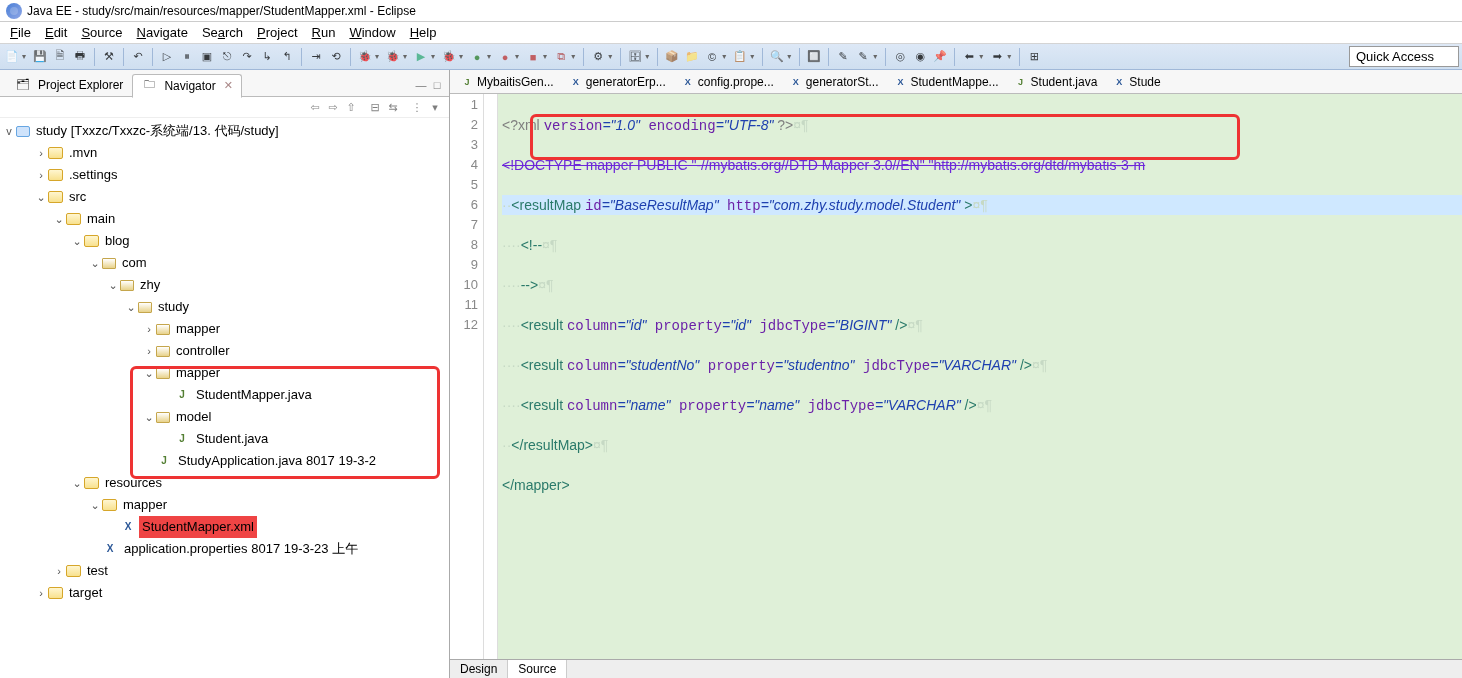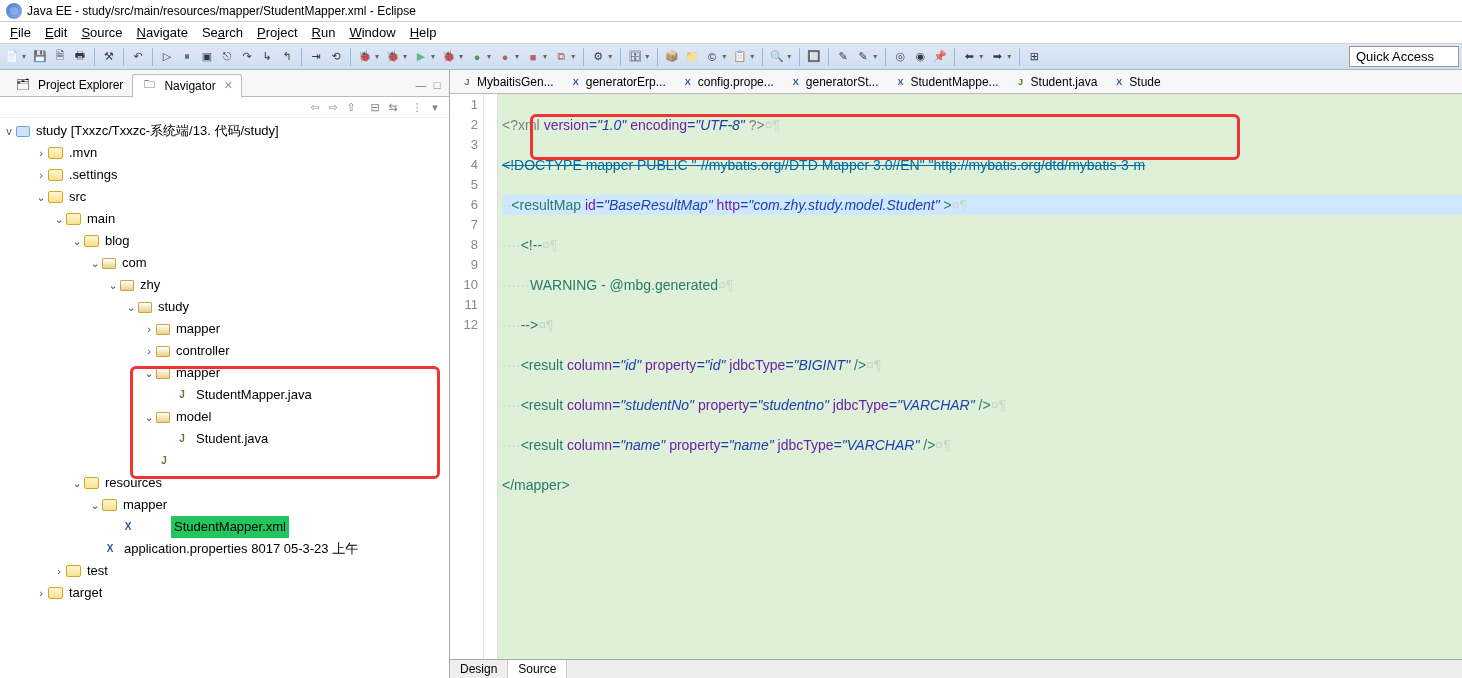--- a/index.html
+++ b/index.html
@@ -28,21 +28,21 @@
 .vt-close { font-size:11px; color:#a88; margin-left:4px; cursor:pointer;}
 .vt-spacer { flex:1; }
 .mini-btns { display:flex; gap:2px; padding-right:5px; }
 .mini-btn { width:14px; height:14px; opacity:.55; font-size:11px; display:flex; align-items:center; justify-content:center; cursor:default;}
 
 .tree-toolbar { display:flex; gap:2px; padding:3px 6px; justify-content:flex-end; border-bottom:1px solid #eee;}
 .tt-btn { width:16px; height:14px; opacity:.5; font-size:11px; display:flex; align-items:center; justify-content:center;}
 
 .tree { flex:1; overflow:auto; padding:2px 0 2px 2px; font-size:13px; line-height:22px; position:relative;}
 .tree-row { display:flex; align-items:center; white-space:nowrap; height:22px; }
-.tree-row.selected .label{ background:#22c55e;margin-left:32px; }
+.tree-row.selected .label{ background:#ef4444; }
 .tw { width:14px; text-align:center; color:#555; font-size:11px; cursor:default; flex-shrink:0; }
 .ico { width:16px; height:16px; margin-right:3px; flex-shrink:0; display:inline-flex; align-items:center; justify-content:center; font-size:11px;}
 .ico.fld { border:1px solid #d6a62a; background:linear-gradient(#fff6d0,#f8e18e); border-radius:2px; width:15px; height:12px;}
 .ico.pkg { background:linear-gradient(#fff,#e8d28a); border:1px solid #c5a64c; border-radius:1px; width:14px; height:11px;}
 .ico.jfile::before{ content:"J"; color:#537f33; font-weight:bold; font-size:10px;}
 .ico.xml::before{ content:"X"; color:#2b5797; font-weight:bold; font-size:10px; }
 .ico.prj { border:1px solid #67a6e2; background:#cfe3fb; border-radius:2px; width:14px; height:11px;}
 .label { padding:0 3px; }
 .indent { display:inline-block; }
 .red-box-1 { position:absolute; border:3px solid #e33; border-radius:6px; left:130px; top:248px; width:310px; height:113px; pointer-events:none; }
@@ -53,24 +53,24 @@
 .eicon { width:12px; height:12px; display:inline-flex; align-items:center; justify-content:center; font-size:9px; color:#2b5797; font-weight:bold;}
 .eicon.j { color:#537f33; }
 
 .editor-wrap{flex:1; display:flex; overflow:hidden; position:relative;}
 .gutter { width:34px; background:#fff; border-right:1px solid #ddd; text-align:right; padding:1px 5px 0 0; font-family:Consolas,monospace; font-size:13px; color:#888; }
 .gutter div{ height:20px; line-height:20px;}
 .fold-gutter{width:14px; border-right:1px solid #ddd;}
 .code { flex:1; background:#dff0d8; font-family:Consolas,"Courier New",monospace; font-size:14px; line-height:20px; padding:1px 0 0 4px; white-space:pre; overflow:auto; position:relative;}
 .code .ln{ height:20px; display:block;}
 .tag { color:#2a7a6a; }
-.attr { color:#6b21a8; }
+.attr { color:#6b21a8;font-family:Liberation Mono, monospace; }
 .str { color:#1e40af; font-style:italic; }
 .pi { color:#808080;}
-.strike { text-decoration: line-through; color:#0369a1;}
+.strike { text-decoration: line-through; color:#6d28d9;}
 .cmt { color:#2a7a6a;}
 .ws { color:#c6d9c4;}
 .cursor-line { background:#cfe8ff; }
 
 .red-box-2 { position:absolute; border:3px solid #e33; border-radius:6px; left:32px; top:20px; width:710px; height:46px; pointer-events:none;}
 
 .bottom-tabs { display:flex; border-top:1px solid #aaa; background:#eee; font-size:12px; }
 .btab { padding:2px 10px; border-right:1px solid #ccc; }
 .btab.active{ background:#fff;}
 
@@ -288,20 +288,21 @@
           <div class="tree-row">
             <span class="indent" style="width: 158px;"></span>
             <span class="tw"></span>
             <span class="ico jfile"></span>
             <span class="label">Student.java</span>
           </div>
           <div class="tree-row">
             <span class="indent" style="width: 140px;"></span>
             <span class="tw"></span>
             <span class="ico jfile"></span>
+            <span class="label">StudyApplication.java 8017  19-3-2</span>
           </div>
           <div class="tree-row">
             <span class="indent" style="width: 68px;"></span>
             <span class="tw">⌄</span>
             <span class="ico fld"></span>
             <span class="label">resources</span>
           </div>
           <div class="tree-row">
             <span class="indent" style="width: 86px;"></span>
             <span class="tw">⌄</span>
@@ -311,21 +312,21 @@
           <div class="tree-row selected">
             <span class="indent" style="width: 104px;"></span>
             <span class="tw"></span>
             <span class="ico xml"></span>
             <span class="label">StudentMapper.xml</span>
           </div>
           <div class="tree-row">
             <span class="indent" style="width: 86px;"></span>
             <span class="tw"></span>
             <span class="ico xml"></span>
-            <span class="label">application.properties 8017  05-3-23 上午</span>
+            <span class="label">application.properties 8017  19-3-23 上午</span>
           </div>
           <div class="tree-row">
             <span class="indent" style="width: 50px;"></span>
             <span class="tw">›</span>
             <span class="ico fld"></span>
             <span class="label">test</span>
           </div>
           <div class="tree-row">
             <span class="indent" style="width: 32px;"></span>
             <span class="tw">›</span>
@@ -382,25 +383,25 @@
           <div>10</div>
           <div>11</div>
           <div>12</div>
         </div>
       <div class="fold-gutter"></div>
       <div class="code">
 <span class="ln"><span class="pi">&lt;?xml </span><span class="attr">version</span><span class="str">="1.0"</span><span class="attr"> encoding</span><span class="str">="UTF-8"</span><span class="pi"> ?&gt;</span><span class="ws">¤¶</span></span>
 <span class="ln"><span class="strike">&lt;!DOCTYPE mapper PUBLIC "-//mybatis.org//DTD Mapper 3.0//EN" "http://mybatis.org/dtd/mybatis-3-m</span></span>
 <span class="ln cursor-line"><span class="ws">··</span><span class="tag">&lt;resultMap </span><span class="attr">id</span><span class="str">="BaseResultMap"</span><span class="attr"> http</span><span class="str">="com.zhy.study.model.Student"</span><span class="tag"> &gt;</span><span class="ws">¤¶</span></span>
 <span class="ln"><span class="ws">····</span><span class="cmt">&lt;!--</span><span class="ws">¤¶</span></span>
-<span class="ln"><span class="ws">······</span><span class="cmt">WARNING - @mbg.generated</span><span class="ws">¤¶</span></span>
 <span class="ln"><span class="ws">····</span><span class="cmt">--&gt;</span><span class="ws">¤¶</span></span>
 <span class="ln"><span class="ws">····</span><span class="tag">&lt;result </span><span class="attr">column</span><span class="str">="id"</span><span class="attr"> property</span><span class="str">="id"</span><span class="attr"> jdbcType</span><span class="str">="BIGINT"</span><span class="tag"> /&gt;</span><span class="ws">¤¶</span></span>
 <span class="ln"><span class="ws">····</span><span class="tag">&lt;result </span><span class="attr">column</span><span class="str">="studentNo"</span><span class="attr"> property</span><span class="str">="studentno"</span><span class="attr"> jdbcType</span><span class="str">="VARCHAR"</span><span class="tag"> /&gt;</span><span class="ws">¤¶</span></span>
 <span class="ln"><span class="ws">····</span><span class="tag">&lt;result </span><span class="attr">column</span><span class="str">="name"</span><span class="attr"> property</span><span class="str">="name"</span><span class="attr"> jdbcType</span><span class="str">="VARCHAR"</span><span class="tag"> /&gt;</span><span class="ws">¤¶</span></span>
+<span class="ln"><span class="ws">··</span><span class="tag">&lt;/resultMap&gt;</span><span class="ws">¤¶</span></span>
 <span class="ln"><span class="tag">&lt;/mapper&gt;</span></span>
         <div class="red-box-2"></div>
       </div>
     </div>
     <div class="bottom-tabs">
       <div class="btab">Design</div>
       <div class="btab active">Source</div>
     </div>
   </div>
 </div>

